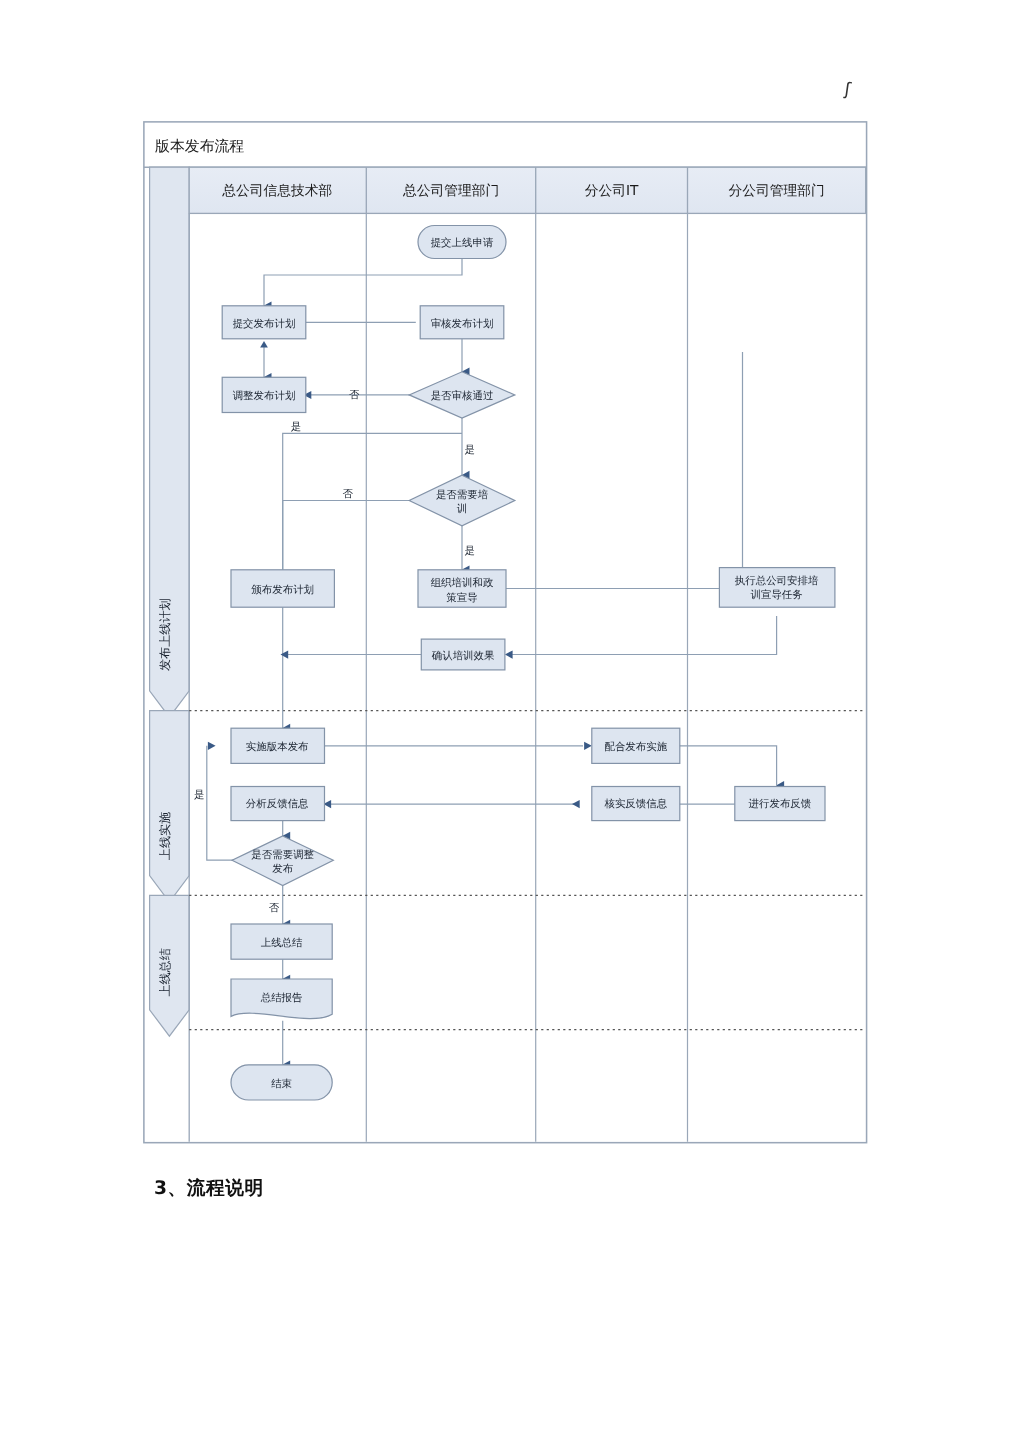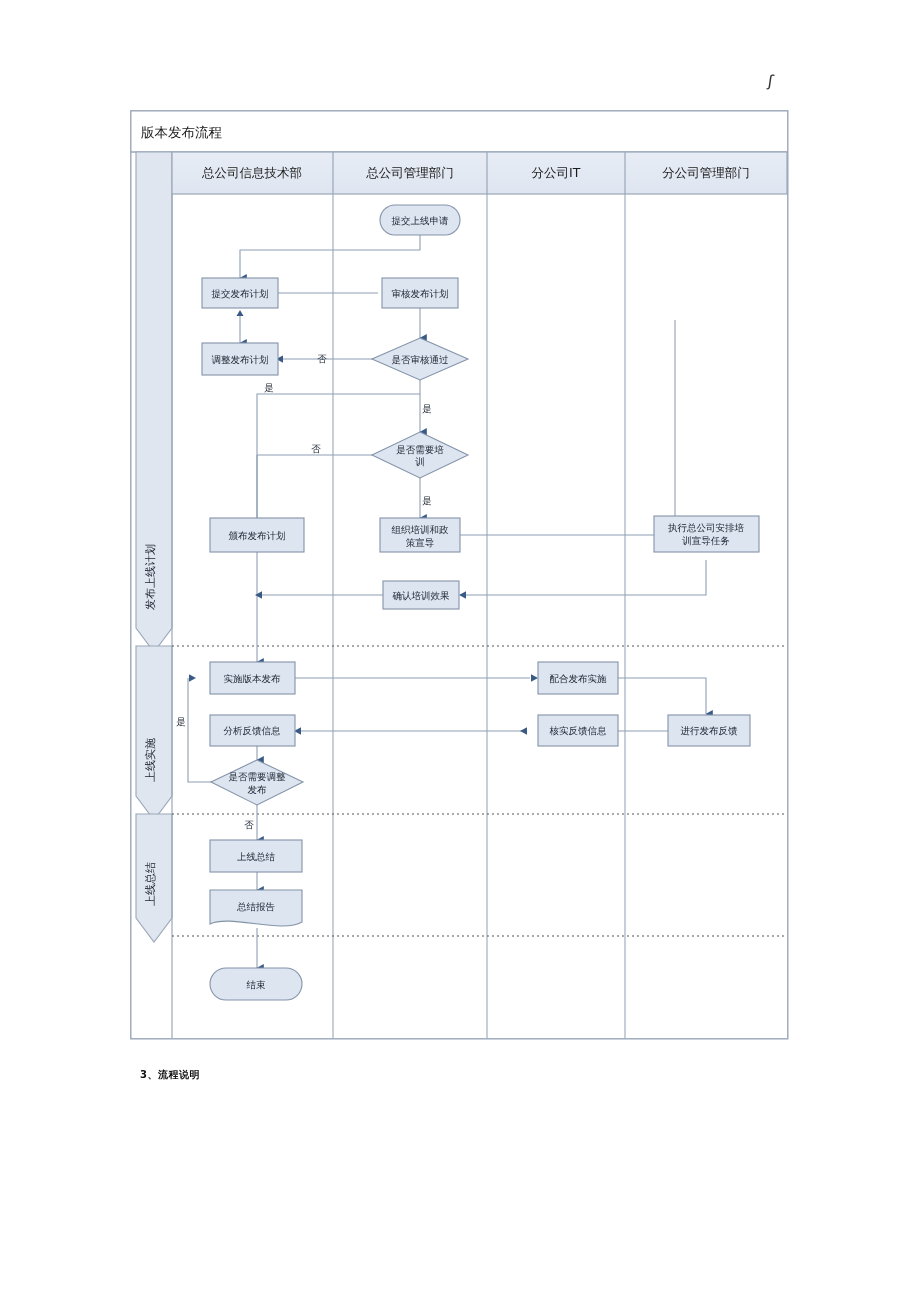--- a/index.html
+++ b/index.html
@@ -7,21 +7,21 @@
   #page{position:absolute;left:0;top:0;width:920px;height:1302px;overflow:hidden;}
   .artifact{position:absolute;left:768px;top:72px;width:14px;height:20px;color:#333;font-size:16px;line-height:20px;transform:rotate(8deg);}
   #flowwrap{position:absolute;left:130px;top:110px;width:660px;height:930px;text-decoration:underline;}
   svg{display:block;}
   .lane-title{font-size:12.5px;fill:#1a1a1a;}
   .diagram-title{font-size:13.5px;fill:#1a1a1a;}
   .node-text{font-size:9.5px;fill:#1a2330;}
   .edge-label{font-size:9.5px;fill:#1a2330;}
   .phase-text{font-size:11px;fill:#1a2330;}
   #section{position:absolute;left:138px;top:1068px;width:700px;}
-  .sec-title{font-size:10px;font-weight:bold;color:#111;letter-spacing:.5px;margin:0 0 6px 2px;}
+  .sec-title{font-size:17px;font-weight:bold;color:#111;letter-spacing:.5px;margin:0 0 6px 2px;}
   table.spec{border-collapse:collapse;table-layout:fixed;width:680px;}
   table.spec td{border:1.6px solid #000;text-align:center;vertical-align:middle;font-size:13.5px;
     padding:6px 2px;line-height:1.25;height:52px;color:#000;}
 </style>
 </head>
 <body>
 
 <div id="page">
 
   <div class="artifact">ʃ</div>

